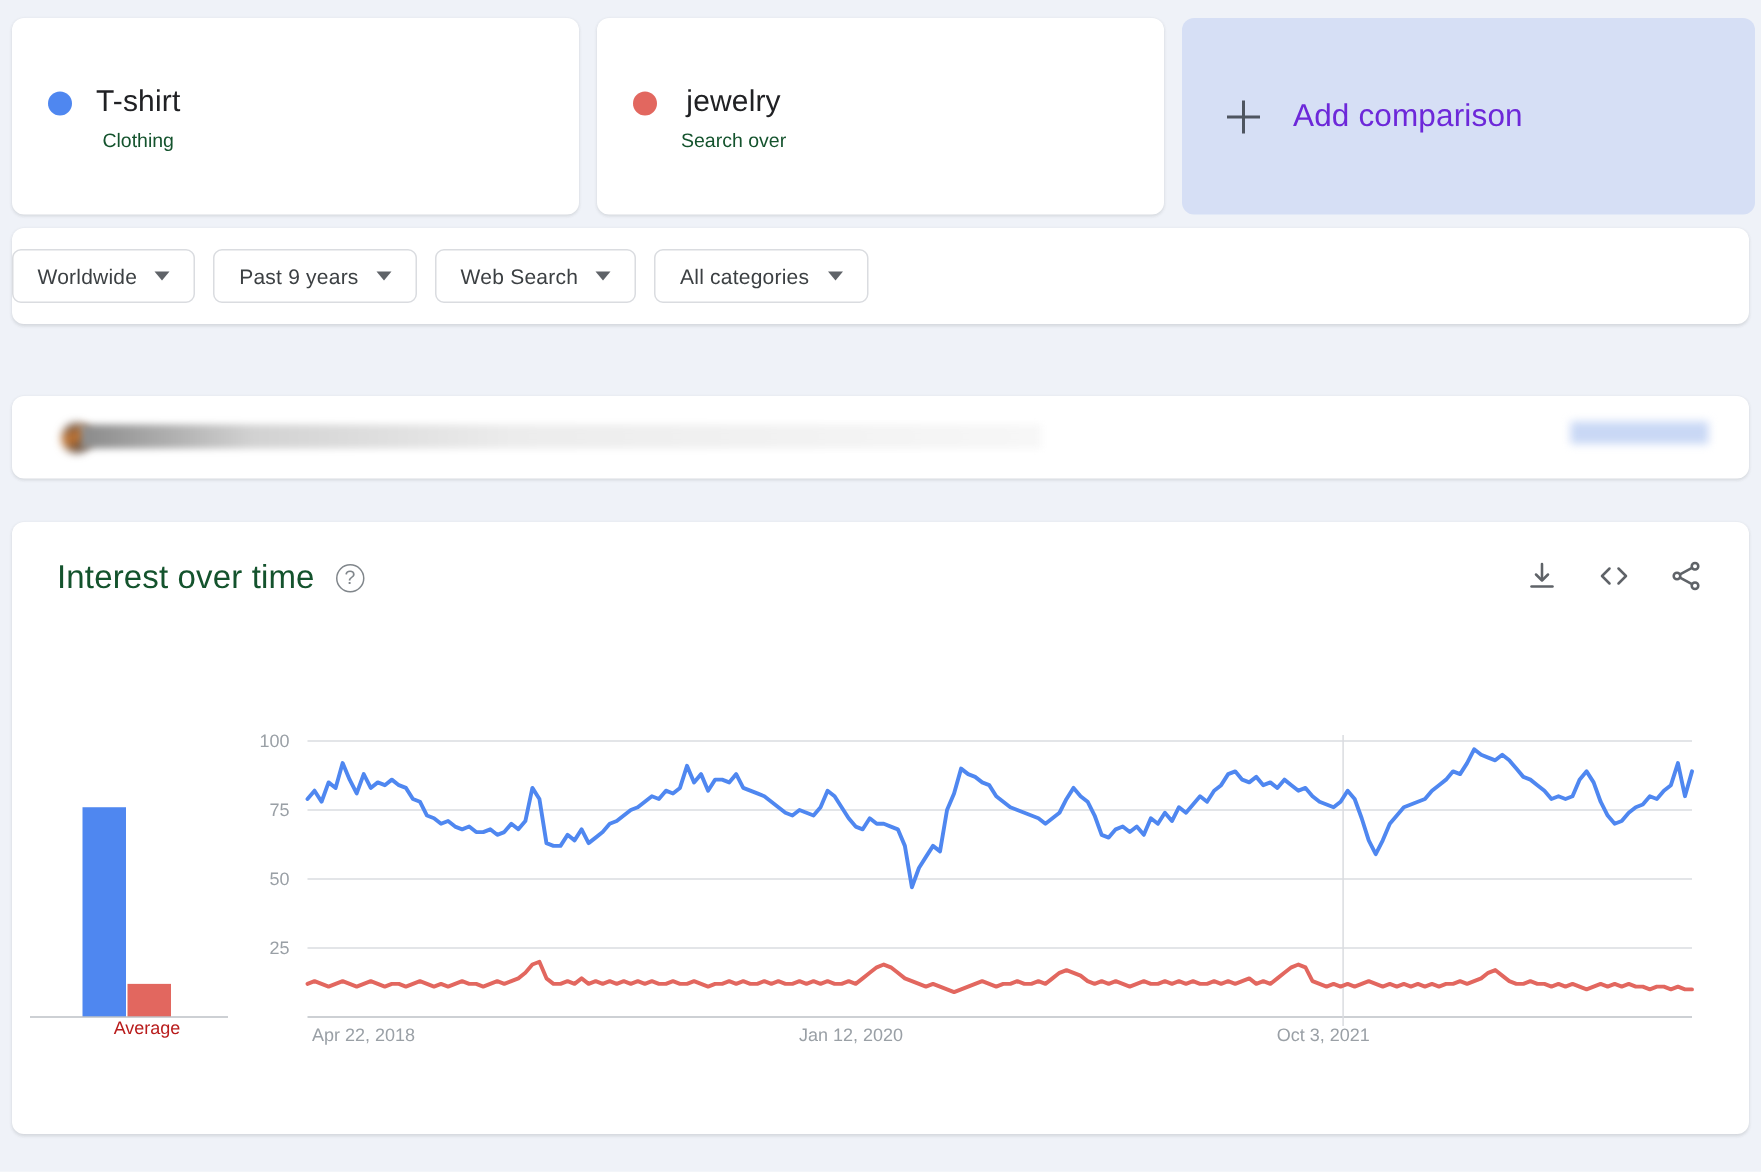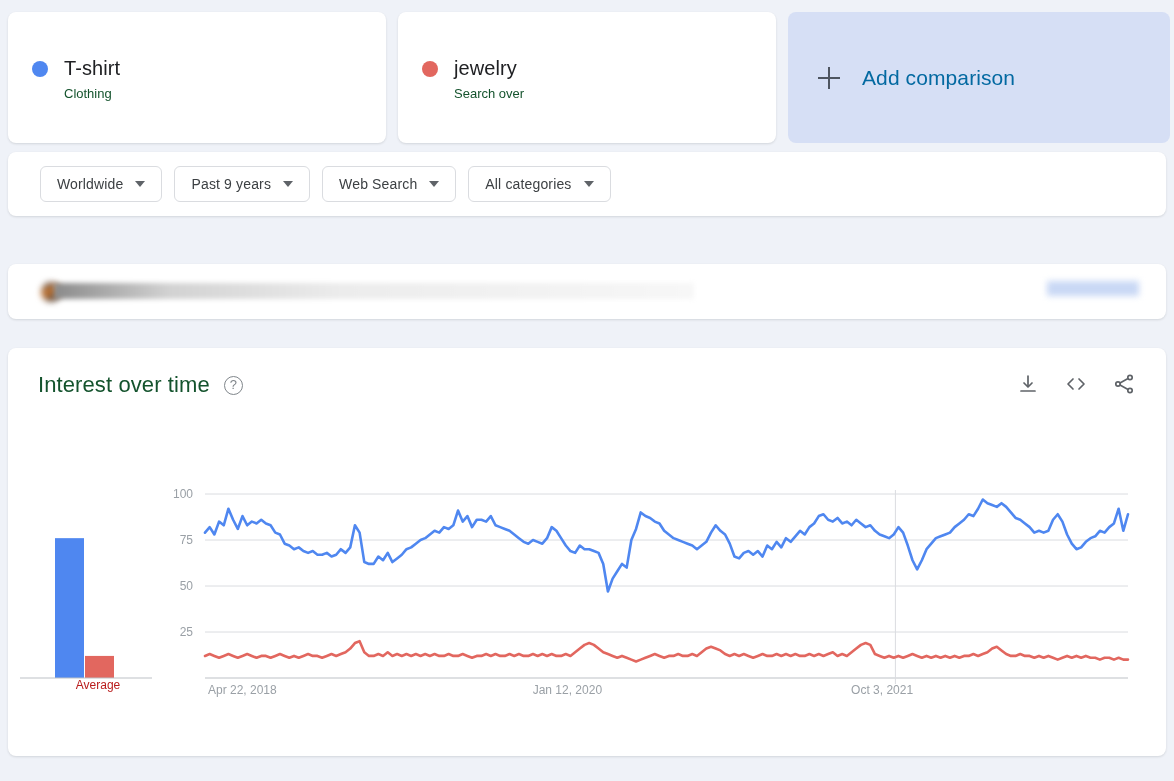--- a/index.html
+++ b/index.html
@@ -20,21 +20,21 @@
   .term-card {
     background: #fff;
     border-radius: 8px;
     flex: 0 0 378px;
     height: 131px;
     position: relative;
     box-shadow: 0 1px 2px rgba(60,64,67,.10), 0 1px 3px rgba(60,64,67,.06);
   }
   .term-inner {
     position: absolute; left: 24px; top: 44px;
-    display: flex; align-items: flex-start; gap: 16px;
+    display: flex; align-items: flex-start; gap: 16px; text-align: center;
   }
   .dot { width: 16px; height: 16px; border-radius: 50%; margin-top: 5px; flex: 0 0 16px; }
   .term-texts { display: flex; flex-direction: column; }
   .term-title {
     font-size: 20px; color: #202124; line-height: 25px;
     font-weight: 400; letter-spacing: .1px;
   }
   .term-sub {
     font-size: 13px; color: #14532d; line-height: 20px; margin-top: 3px;
   }
@@ -48,29 +48,28 @@
   }
   .add-inner { display: flex; align-items: center; gap: 22px; padding-left: 30px; }
   .plus-icon {
     width: 22px; height: 22px; position: relative; flex: 0 0 22px;
   }
   .plus-icon::before, .plus-icon::after {
     content: ""; position: absolute; background: #4e5560;
   }
   .plus-icon::before { left: 0; top: 10px; width: 22px; height: 2px; }
   .plus-icon::after  { top: 0; left: 10px; height: 22px; width: 2px; }
-  .add-label { font-size: 21px; color: #0369a1; letter-spacing: .1px; }
+  .add-label { font-size: 21px; color: #6d28d9; letter-spacing: .1px; }
 
   
   .filter-bar {
     position: absolute; left: 8px; top: 152px;
     width: 1158px; height: 64px;
     background: #fff; border-radius: 8px;
     display: flex; align-items: center; gap: 12px;
-    padding-left: 32px;
     box-shadow: 0 1px 2px rgba(60,64,67,.10), 0 1px 3px rgba(60,64,67,.06);
   }
   .chip {
     height: 36px; border: 1px solid #dadce0; border-radius: 6px;
     display: inline-flex; align-items: center; gap: 12px;
     padding: 0 16px; background: #fff; cursor: pointer;
   }
   .chip-label { font-size: 14px; color: #3c4043; letter-spacing: .15px; }
   .caret {
     width: 0; height: 0;

